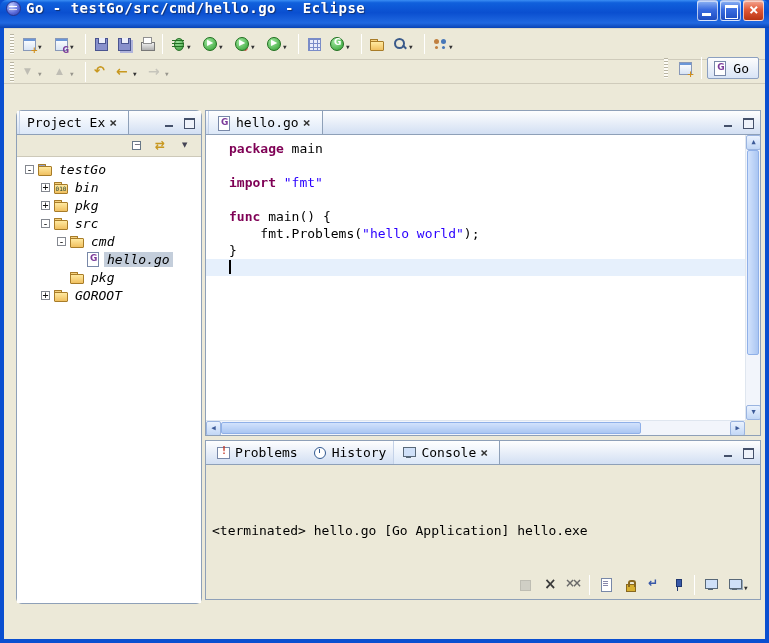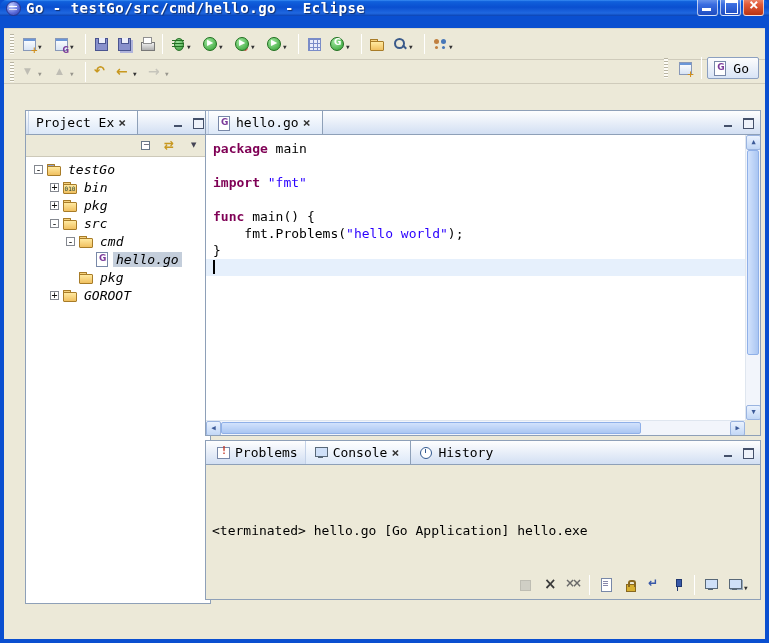--- a/index.html
+++ b/index.html
@@ -1,21 +1,21 @@
 <!DOCTYPE html>
 <html><head>
 <meta charset="utf-8">
 <style>
   html,body{margin:0;padding:0;background:#777;}
   *{box-sizing:border-box;}
   .window{width:769px;height:643px;position:relative;background:#0a4fd0;font-family:"DejaVu Sans Mono",monospace;font-size:13px;color:#000;overflow:hidden;}
   
-  .titlebar{position:absolute;left:0;top:0;right:0;height:16px;border-radius:7px 7px 0 0;
+  .titlebar{position:absolute;left:0;top:0;right:0;height:28px;border-radius:7px 7px 0 0;
     background:linear-gradient(180deg,#3a8ef4 0%,#1060dc 10%,#0a4fd0 45%,#2068e0 82%,#0a43b4 100%);
-    display:flex;align-items:flex-end;padding:0 5px;gap:5px;}
+    display:flex;align-items:flex-start;padding:0 5px;gap:5px;}
   .title-text{color:#fff;font-weight:bold;font-size:14px;letter-spacing:.5px;text-shadow:1px 1px 1px #103070;white-space:nowrap;overflow:hidden;flex:1;}
   .winbtns{display:flex;gap:2px;margin-left:auto;}
   .wb{width:21px;height:21px;border-radius:3px;position:relative;border:1px solid rgba(255,255,255,.65);box-shadow:inset 0 1px 0 rgba(255,255,255,.5);}
   .wb-min,.wb-max{background:linear-gradient(180deg,#8fb4f4,#3a6ce0 45%,#1e4cc0);}
   .wb-close{background:linear-gradient(180deg,#f4a590,#e25a38 45%,#b83414);}
   .wb-min::before{content:"";position:absolute;left:4px;bottom:4px;width:9px;height:3px;background:#fff;}
   .wb-max::before{content:"";position:absolute;left:4px;top:4px;width:11px;height:10px;border:1px solid #fff;border-top-width:3px;}
   .wb-close::before{content:"×";position:absolute;left:5px;top:-1px;color:#fff;font-size:16px;font-weight:bold;}
   .inner{position:absolute;left:4px;right:4px;top:28px;bottom:4px;background:#ece9d8;overflow:hidden;}
   
@@ -29,21 +29,21 @@
   .dd{width:8px;display:inline-block;}
   .dd::before{content:"▼";font-size:6px;color:#333;}
   .tsep{width:1px;height:20px;background:#b4b09e;border-right:1px solid #fff;margin:0 3px;flex:none;}
   .thandle{width:4px;height:20px;margin:0 3px;flex:none;background:repeating-linear-gradient(180deg,#b8b4a2 0 1px,#fdfcf6 1px 3px);}
   .persp{position:absolute;top:25px;right:6px;height:30px;display:flex;align-items:center;gap:3px;}
   .psep{width:1px;height:22px;background:#b4b09e;border-right:1px solid #fff;margin:0 2px;}
   .persp-btn{display:inline-flex;align-items:center;gap:5px;padding:2px 9px 2px 4px;border:1px solid #8ca0c0;border-radius:2px;background:linear-gradient(180deg,#fdfdfd,#d8e4f6);}
   
   .main{position:absolute;left:0;right:0;top:80px;bottom:33px;}
   .panel{position:absolute;border:1px solid #8ea0b8;display:flex;flex-direction:column;background:#ece9d8;}
-  .explorer{left:21px;top:2px;width:186px;bottom:2px;}
+  .explorer{left:12px;top:2px;width:186px;bottom:2px;border-radius:6px;}
   .editor{left:201px;top:2px;right:4px;height:326px;}
   .console{left:201px;top:332px;right:4px;bottom:6px;gap:35px;}
   .phead{height:24px;flex:none;background:linear-gradient(180deg,#fefefe,#d2dff3);border-bottom:1px solid #8ea0b8;display:flex;align-items:stretch;padding-left:2px;}
   .vtab{display:inline-flex;align-items:center;gap:4px;padding:0 7px;position:relative;white-space:nowrap;}
   .vtab.active{background:linear-gradient(180deg,#ffffff,#dce8f8);border-left:1px solid #c4d2e8;border-right:1px solid #8ea0b8;}
   .phead-btns{margin-left:auto;display:flex;align-items:center;gap:3px;padding-right:4px;}
   .mmbtn{width:16px;height:14px;position:relative;}
   .mm-min::before{content:"";position:absolute;left:3px;top:9px;width:8px;height:2px;background:#44506a;}
   .mm-max::before{content:"";position:absolute;left:3px;top:2px;width:9px;height:8px;border:1px solid #44506a;border-top-width:2px;background:#eef2fa;}
   .close-x{width:12px;position:relative;display:inline-block;}
@@ -54,21 +54,21 @@
   
   .tree{padding-top:3px;}
   .tree-row{display:flex;align-items:center;height:18px;white-space:nowrap;gap:3px;padding-left:5px;}
   .tind{flex:none;display:inline-block;}
   .expander{width:9px;height:9px;flex:none;border:1px solid #848890;background:#fff;font-size:10px;line-height:7px;text-align:center;color:#111;}
   .expander.none{visibility:hidden;}
   .tlabel{padding:0 3px;font-style:italic;}
   .tree-row.selected .tlabel{background:#c4cedb;}
   
   #editor-lines{position:absolute;left:0;top:0;right:15px;padding-top:5px;font:13px/17px "DejaVu Sans Mono",monospace;}
-  .code-line{height:17px;white-space:pre;padding-left:7px;}
+  .code-line{height:17px;white-space:pre;padding-left:23px;}
   .code-line.current{background:#e6f0fc;}
   .tok-kw{color:#7f0055;font-weight:bold;}
   .tok-str{color:#2a00ff;}
   .tok-pl{color:#000;}
   .caret{display:inline-block;width:2px;height:14px;background:#000;vertical-align:-2px;}
   
   .vscroll{position:absolute;top:0;right:0;bottom:15px;width:15px;background:#f2f5fb;border-left:1px solid #dfe6ef;}
   .hscroll{position:absolute;left:0;right:15px;bottom:0;height:15px;background:#f2f5fb;border-top:1px solid #dfe6ef;}
   .sarr{position:absolute;width:15px;height:15px;background:linear-gradient(180deg,#eaf2fe,#c2d7f6);border:1px solid #9ab4e0;border-radius:2px;color:#3c5a98;font-size:7px;line-height:13px;text-align:center;}
   .sa-up{top:0;left:0;} .sa-down{bottom:0;left:0;} .sa-left{left:0;top:0;} .sa-right{right:0;top:0;}
@@ -367,28 +367,28 @@
         </div>
       </div>
 
       <div class="panel console">
         <div class="phead">
           <span id="console-tabs" style="display:flex;align-items:stretch;">
               <span class="vtab">
                 <span class="gi g-problems"></span>
                 <span class="vtab-label">Problems</span>
               </span>
+              <span class="vtab">
+                <span class="gi g-history"></span>
+                <span class="vtab-label">History</span>
+              </span>
               <span class="vtab active">
                 <span class="gi g-consoleicon"></span>
                 <span class="vtab-label">Console</span>
                 <span class="close-x"></span>
-              </span>
-              <span class="vtab">
-                <span class="gi g-history"></span>
-                <span class="vtab-label">History</span>
               </span>
             </span>
           <span class="phead-btns">
             <span class="mmbtn mm-min"></span>
             <span class="mmbtn mm-max"></span>
           </span>
         </div>
         <div class="cstatus">&lt;terminated&gt; hello.go [Go Application] hello.exe</div>
         <div class="ctools" id="console-toolbar">
             <span class="tbtn dis">

